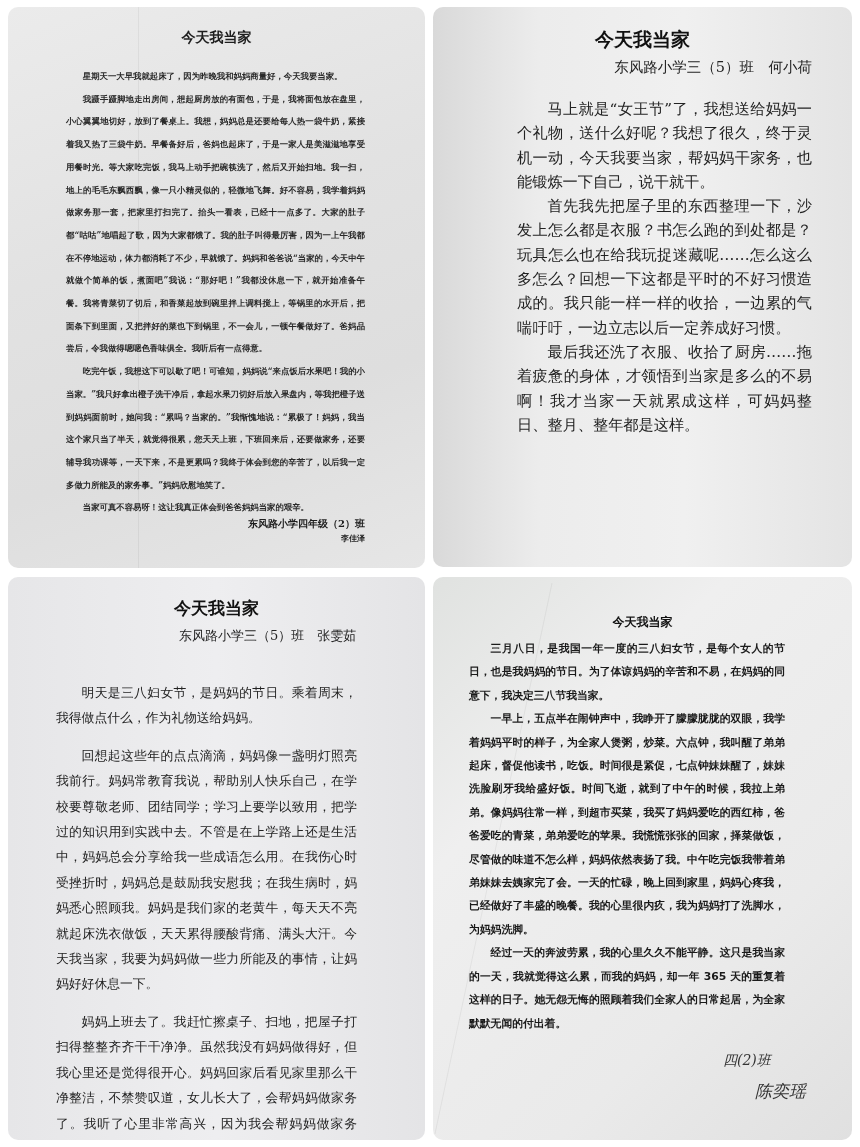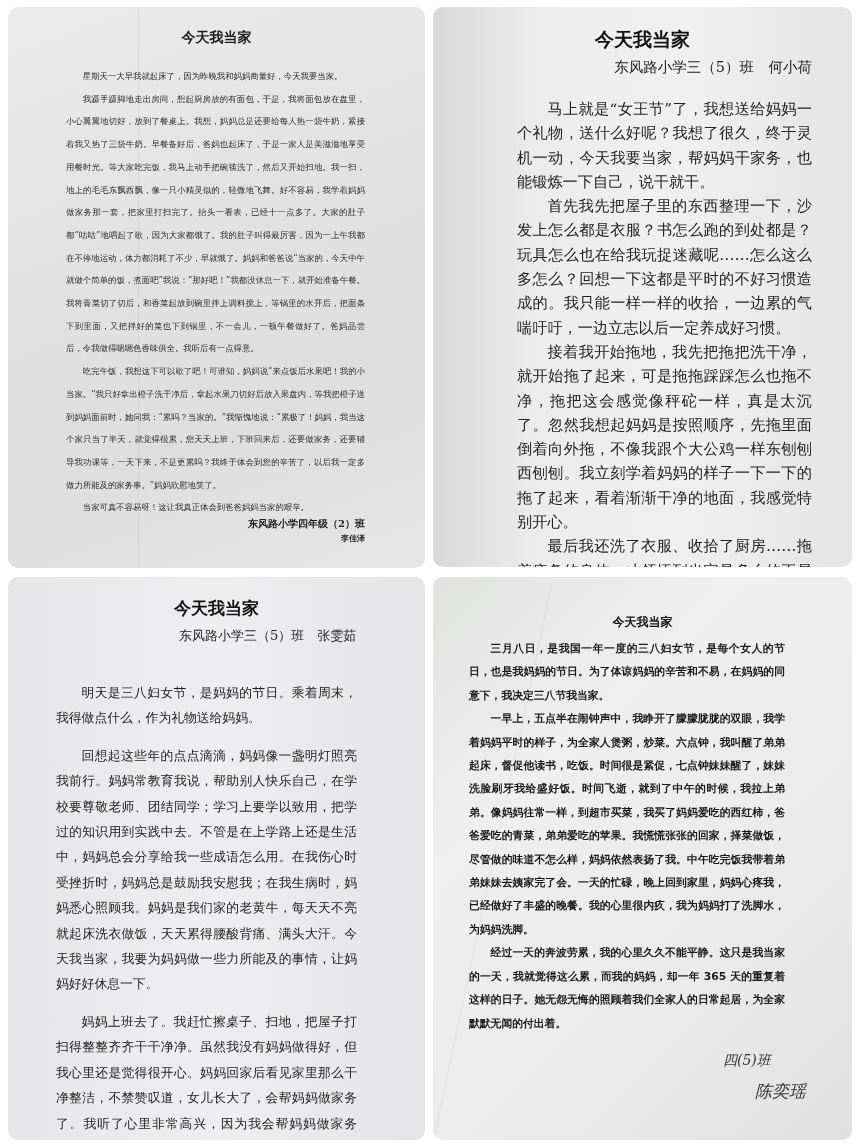--- a/index.html
+++ b/index.html
@@ -15,21 +15,21 @@
   .p-br { left: 433px; top: 577px; width: 419px; height: 563px;
           background: linear-gradient(135deg, #e0e2e0 0%, #efefef 30%, #eaeaea 70%, #e0e0e0 100%); }
 
   .title { position: absolute; left: 0; right: 0; text-align: center; font-weight: bold; }
   .sub { position: absolute; white-space: nowrap; }
   .sig { position: absolute; text-align: right; white-space: nowrap; }
 
   
   .p-tl .title { top: 22px; font-size: 14px; }
   .p-tl .body { position: absolute; left: 58px; right: 60px; top: 58px;
-                font-size: 8.4px; line-height: 22.7px; font-weight: normal; color: #2a2a2a; }
+                font-size: 8.4px; line-height: 22.7px; font-weight: bold; color: #2a2a2a; }
   .p-tl .body p { margin: 0; text-indent: 2em; text-align: justify; }
   .p-tl .sig1 { right: 60px; top: 510px; font-size: 10px; font-weight: bold; }
   .p-tl .sig2 { right: 60px; top: 526px; font-size: 8px; font-weight: bold; }
 
   
   .p-tr .title { top: 20px; font-size: 19px; color: #111; }
   .p-tr .sub { right: 40px; top: 51px; font-size: 14.5px; color: #222; }
   .p-tr .body { position: absolute; left: 64px; right: 40px; top: 90px;
                 font-size: 15.2px; line-height: 24.3px; color: #222; margin-left: 20px; }
   .p-tr .body p { margin: 0; text-indent: 2em; text-align: justify; }
@@ -67,21 +67,20 @@
   <div class="sig sig1">东风路小学四年级（2）班</div>
   <div class="sig sig2">李佳泽</div>
 </div>
 
 <div class="panel p-tr">
   <div class="title">今天我当家</div>
   <div class="sub">东风路小学三（5）班　何小荷</div>
   <div class="body">
     <p>马上就是“女王节”了，我想送给妈妈一个礼物，送什么好呢？我想了很久，终于灵机一动，今天我要当家，帮妈妈干家务，也能锻炼一下自己，说干就干。</p>
     <p>首先我先把屋子里的东西整理一下，沙发上怎么都是衣服？书怎么跑的到处都是？玩具怎么也在给我玩捉迷藏呢……怎么这么多怎么？回想一下这都是平时的不好习惯造成的。我只能一样一样的收拾，一边累的气喘吁吁，一边立志以后一定养成好习惯。</p>
-    <p>接着我开始拖地，我先把拖把洗干净，就开始拖了起来，可是拖拖踩踩怎么也拖不净，拖把这会感觉像秤砣一样，真是太沉了。忽然我想起妈妈是按照顺序，先拖里面倒着向外拖，不像我跟个大公鸡一样东刨刨西刨刨。我立刻学着妈妈的样子一下一下的拖了起来，看着渐渐干净的地面，我感觉特别开心。</p>
     <p>最后我还洗了衣服、收拾了厨房……拖着疲惫的身体，才领悟到当家是多么的不易啊！我才当家一天就累成这样，可妈妈整日、整月、整年都是这样。</p>
 
   </div>
 </div>
 
 <div class="panel p-bl">
   <div class="title">今天我当家</div>
   <div class="sub">东风路小学三（5）班　张雯茹</div>
   <div class="body">
     <p>明天是三八妇女节，是妈妈的节日。乘着周末，我得做点什么，作为礼物送给妈妈。</p>
@@ -92,15 +91,15 @@
 </div>
 
 <div class="panel p-br">
   <div class="crease" style="left:60px;top:0;height:563px;transform:rotate(12deg);"></div>
   <div class="title">今天我当家</div>
   <div class="body">
     <p>三月八日，是我国一年一度的三八妇女节，是每个女人的节日，也是我妈妈的节日。为了体谅妈妈的辛苦和不易，在妈妈的同意下，我决定三八节我当家。</p>
     <p>一早上，五点半在闹钟声中，我睁开了朦朦胧胧的双眼，我学着妈妈平时的样子，为全家人煲粥，炒菜。六点钟，我叫醒了弟弟起床，督促他读书，吃饭。时间很是紧促，七点钟妹妹醒了，妹妹洗脸刷牙我给盛好饭。时间飞逝，就到了中午的时候，我拉上弟弟。像妈妈往常一样，到超市买菜，我买了妈妈爱吃的西红柿，爸爸爱吃的青菜，弟弟爱吃的苹果。我慌慌张张的回家，择菜做饭，尽管做的味道不怎么样，妈妈依然表扬了我。中午吃完饭我带着弟弟妹妹去姨家完了会。一天的忙碌，晚上回到家里，妈妈心疼我，已经做好了丰盛的晚餐。我的心里很内疚，我为妈妈打了洗脚水，为妈妈洗脚。</p>
     <p>经过一天的奔波劳累，我的心里久久不能平静。这只是我当家的一天，我就觉得这么累，而我的妈妈，却一年 365 天的重复着这样的日子。她无怨无悔的照顾着我们全家人的日常起居，为全家默默无闻的付出着。</p>
   </div>
-  <div class="sig hw1">四(5)班</div>
+  <div class="sig hw1">四(2)班</div>
   <div class="sig hw2">陈奕瑶</div>
 </div>
 
 </body></html>

